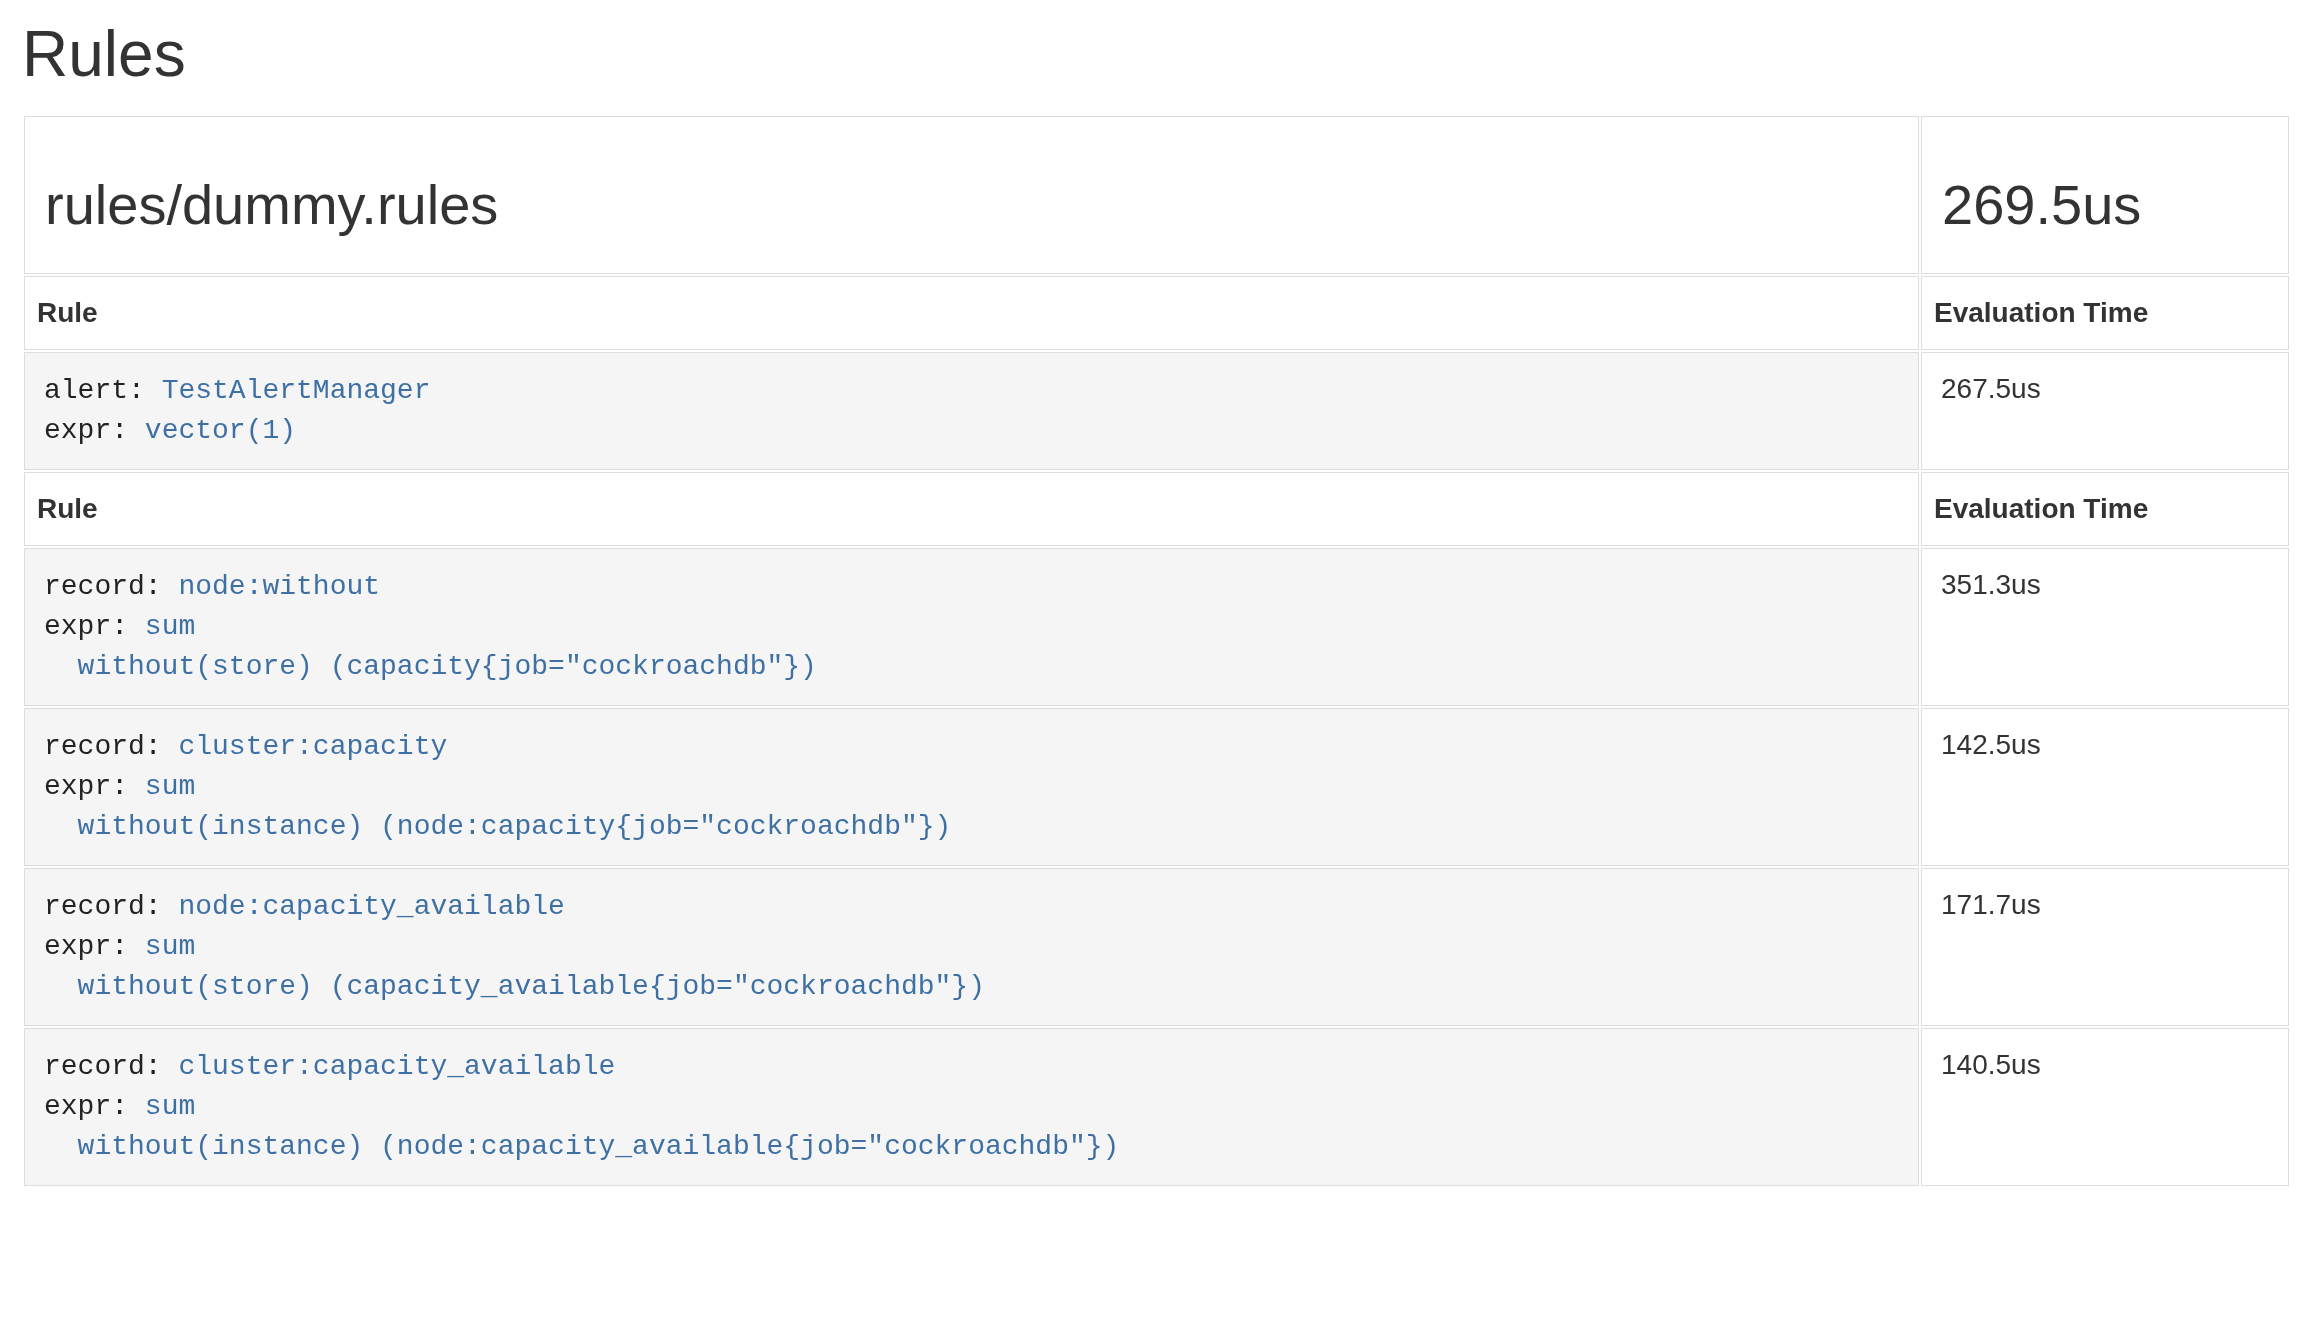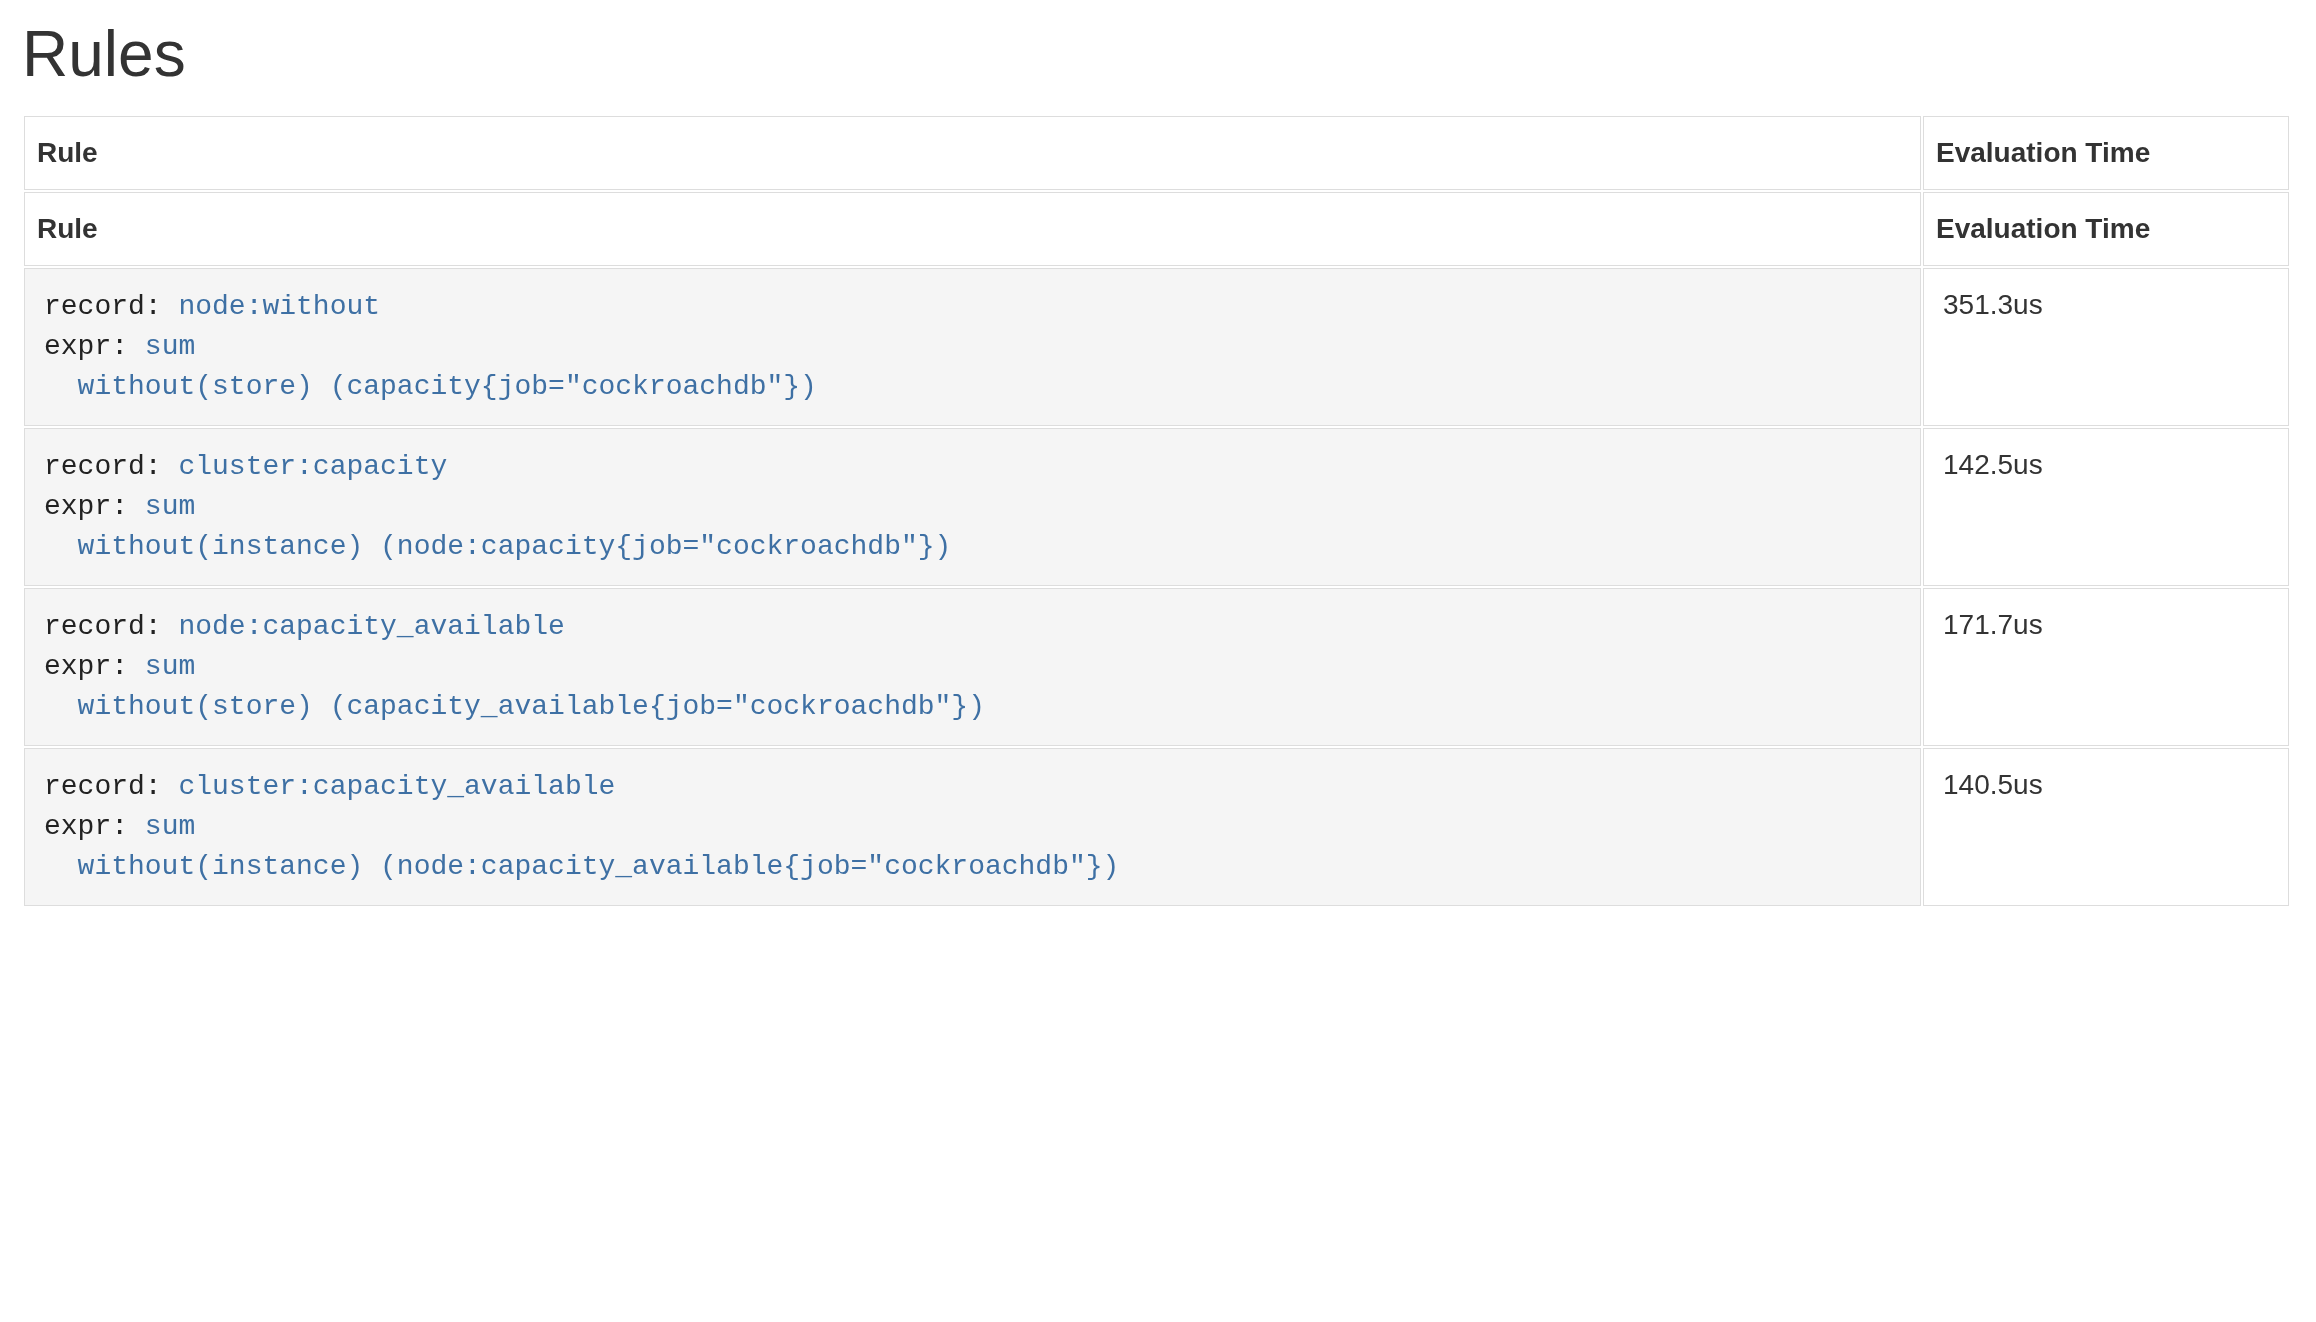--- a/index.html
+++ b/index.html
@@ -57,23 +57,38 @@
   }
   td.eval-cell { padding: 16px 19px; color: #333; }
 </style>
 </head>
 <body>
 
 <h1 class="page-title">Rules</h1>
 
 <table class="rules-table">
   <tbody id="rules-tbody">
+      <tr class="group-row">
+        <td class="group-cell">
+          <h2>rules/dummy.rules</h2>
+        </td>
+        <td class="group-cell eval-col">
+          <h2>269.5us</h2>
+        </td>
+      </tr>
       <tr class="header-row">
         <th class="col-head">Rule</th>
         <th class="col-head eval-col">Evaluation Time</th>
+      </tr>
+      <tr class="rule-row">
+        <td class="rule-cell">
+          <pre><span>alert: </span><a class="promql-link">TestAlertManager</a><span>
+expr: </span><a class="promql-link">vector(1)</a></pre>
+        </td>
+        <td class="eval-cell eval-col">267.5us</td>
       </tr>
       <tr class="header-row">
         <th class="col-head">Rule</th>
         <th class="col-head eval-col">Evaluation Time</th>
       </tr>
       <tr class="rule-row">
         <td class="rule-cell">
           <pre><span>record: </span><a class="promql-link">node:without</a><span>
 expr: </span><a class="promql-link">sum
   without(store) (capacity{job="cockroachdb"})</a></pre>

